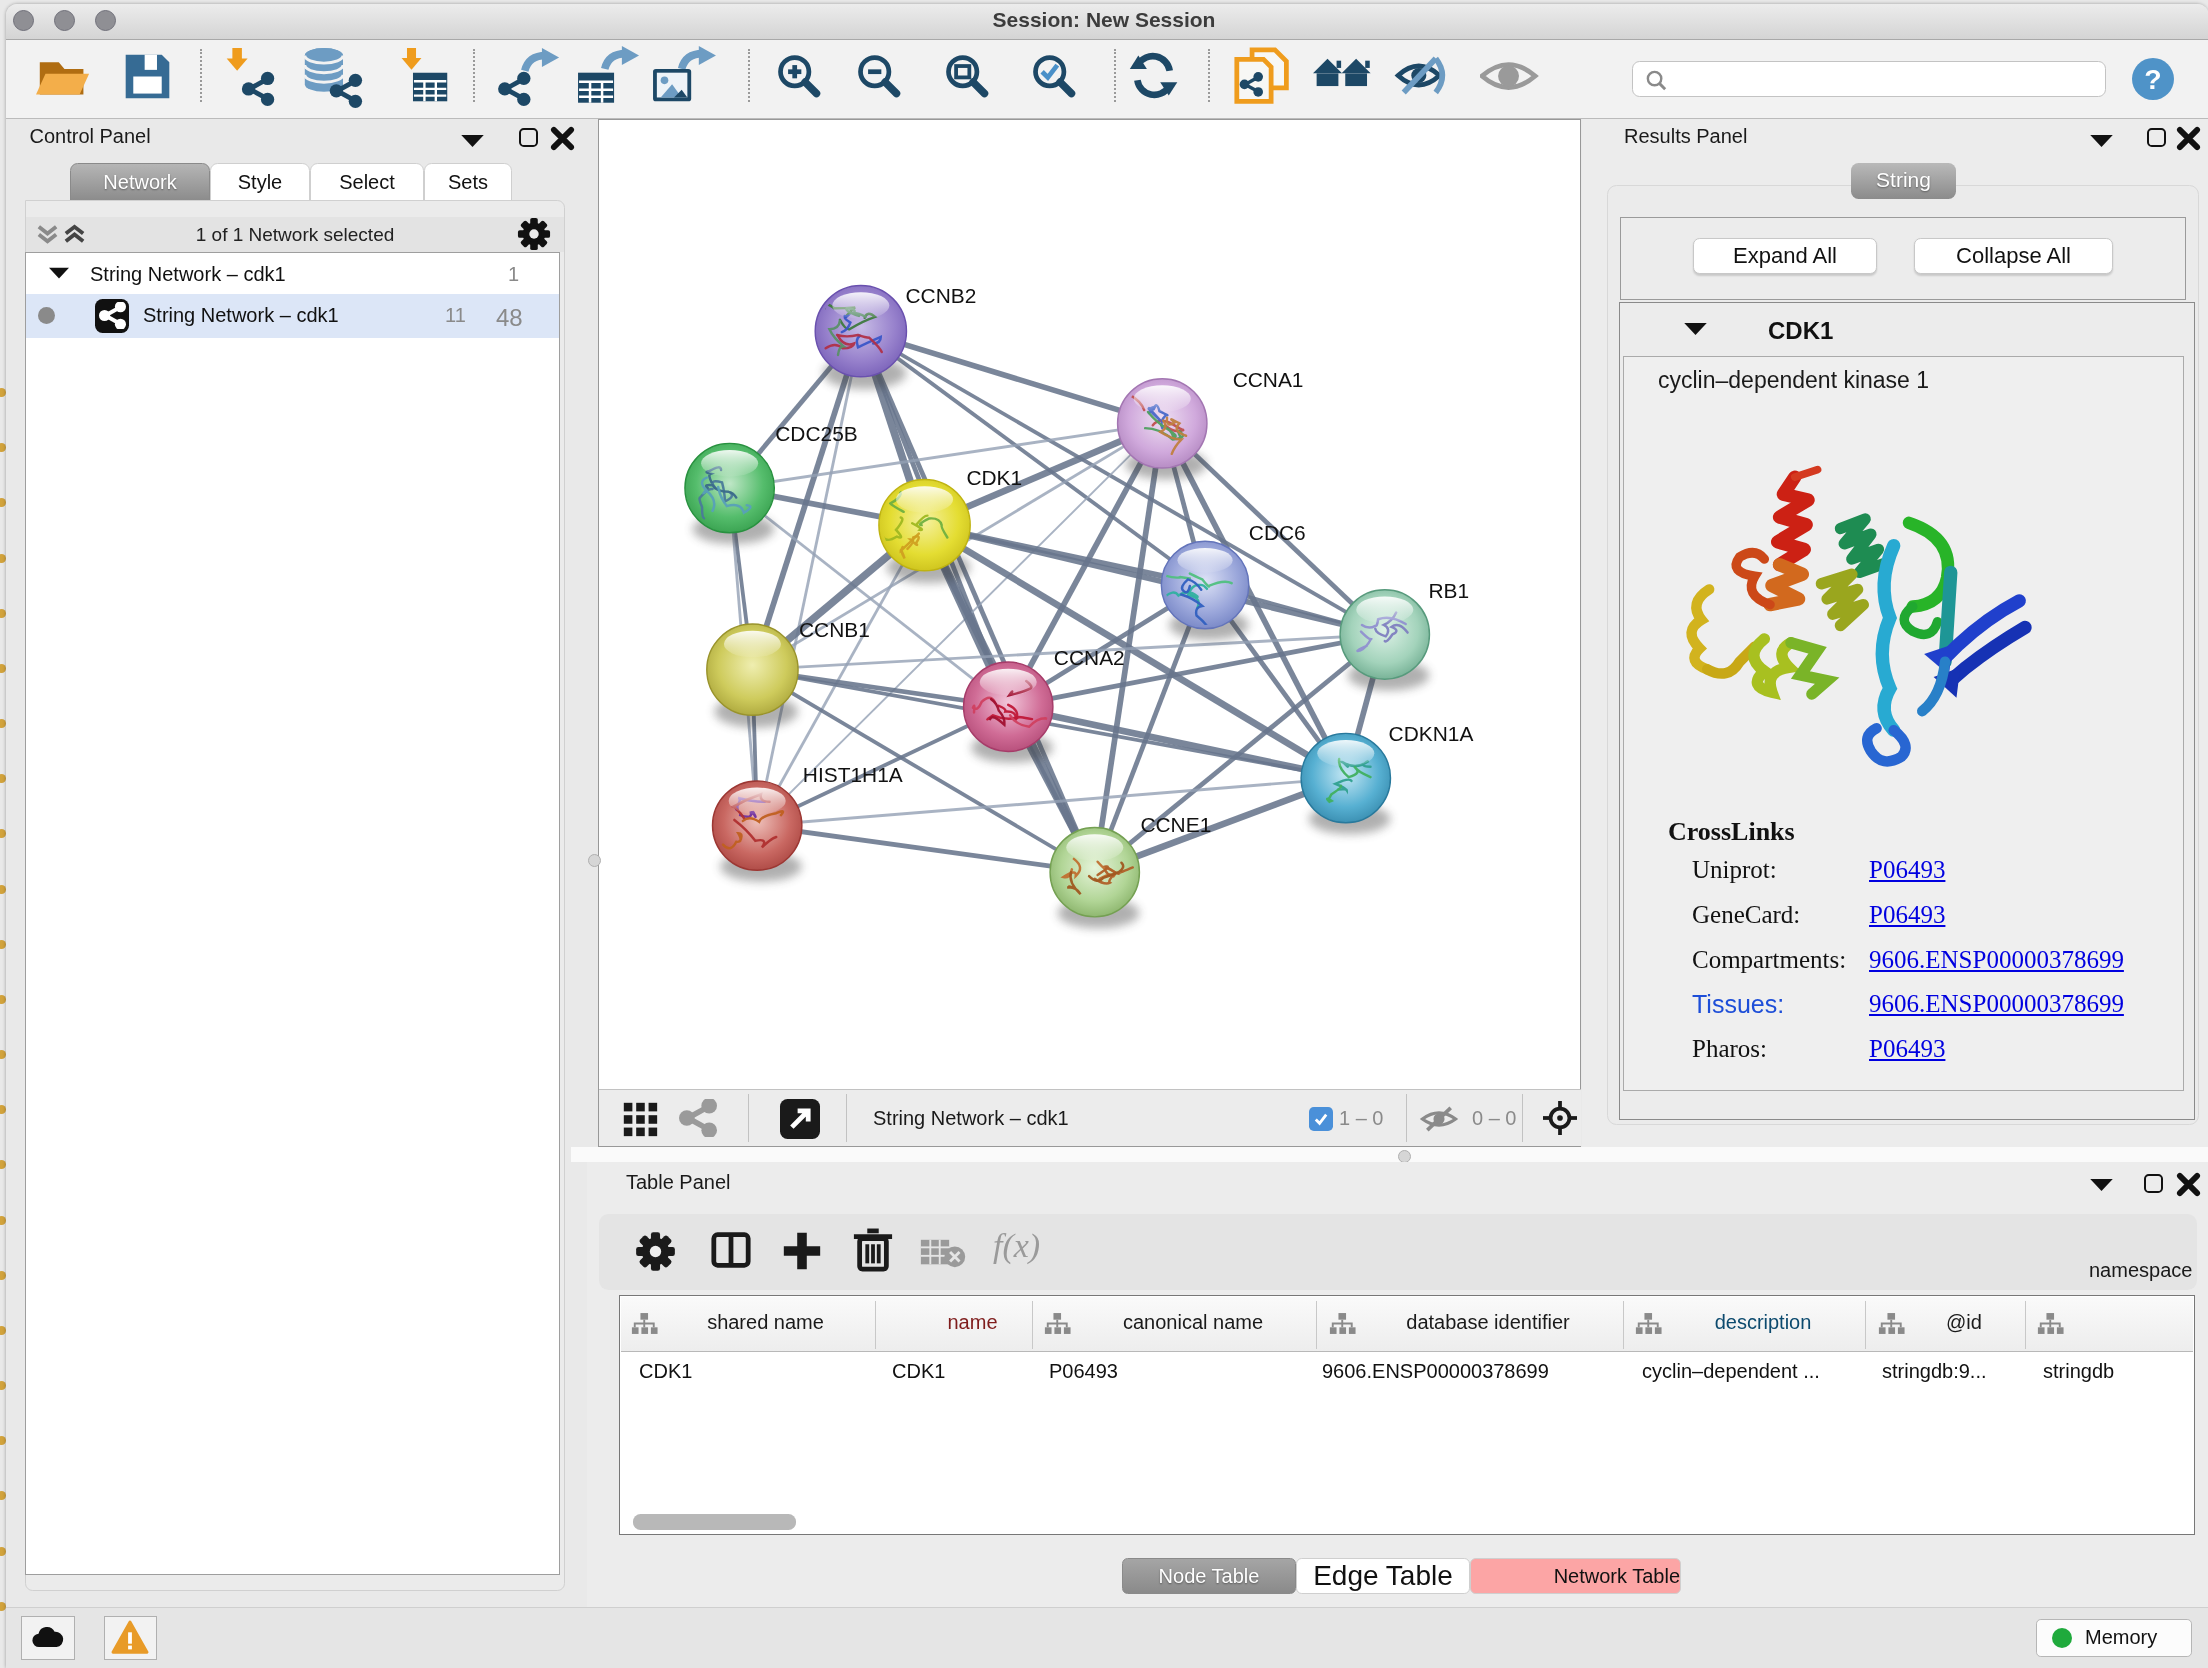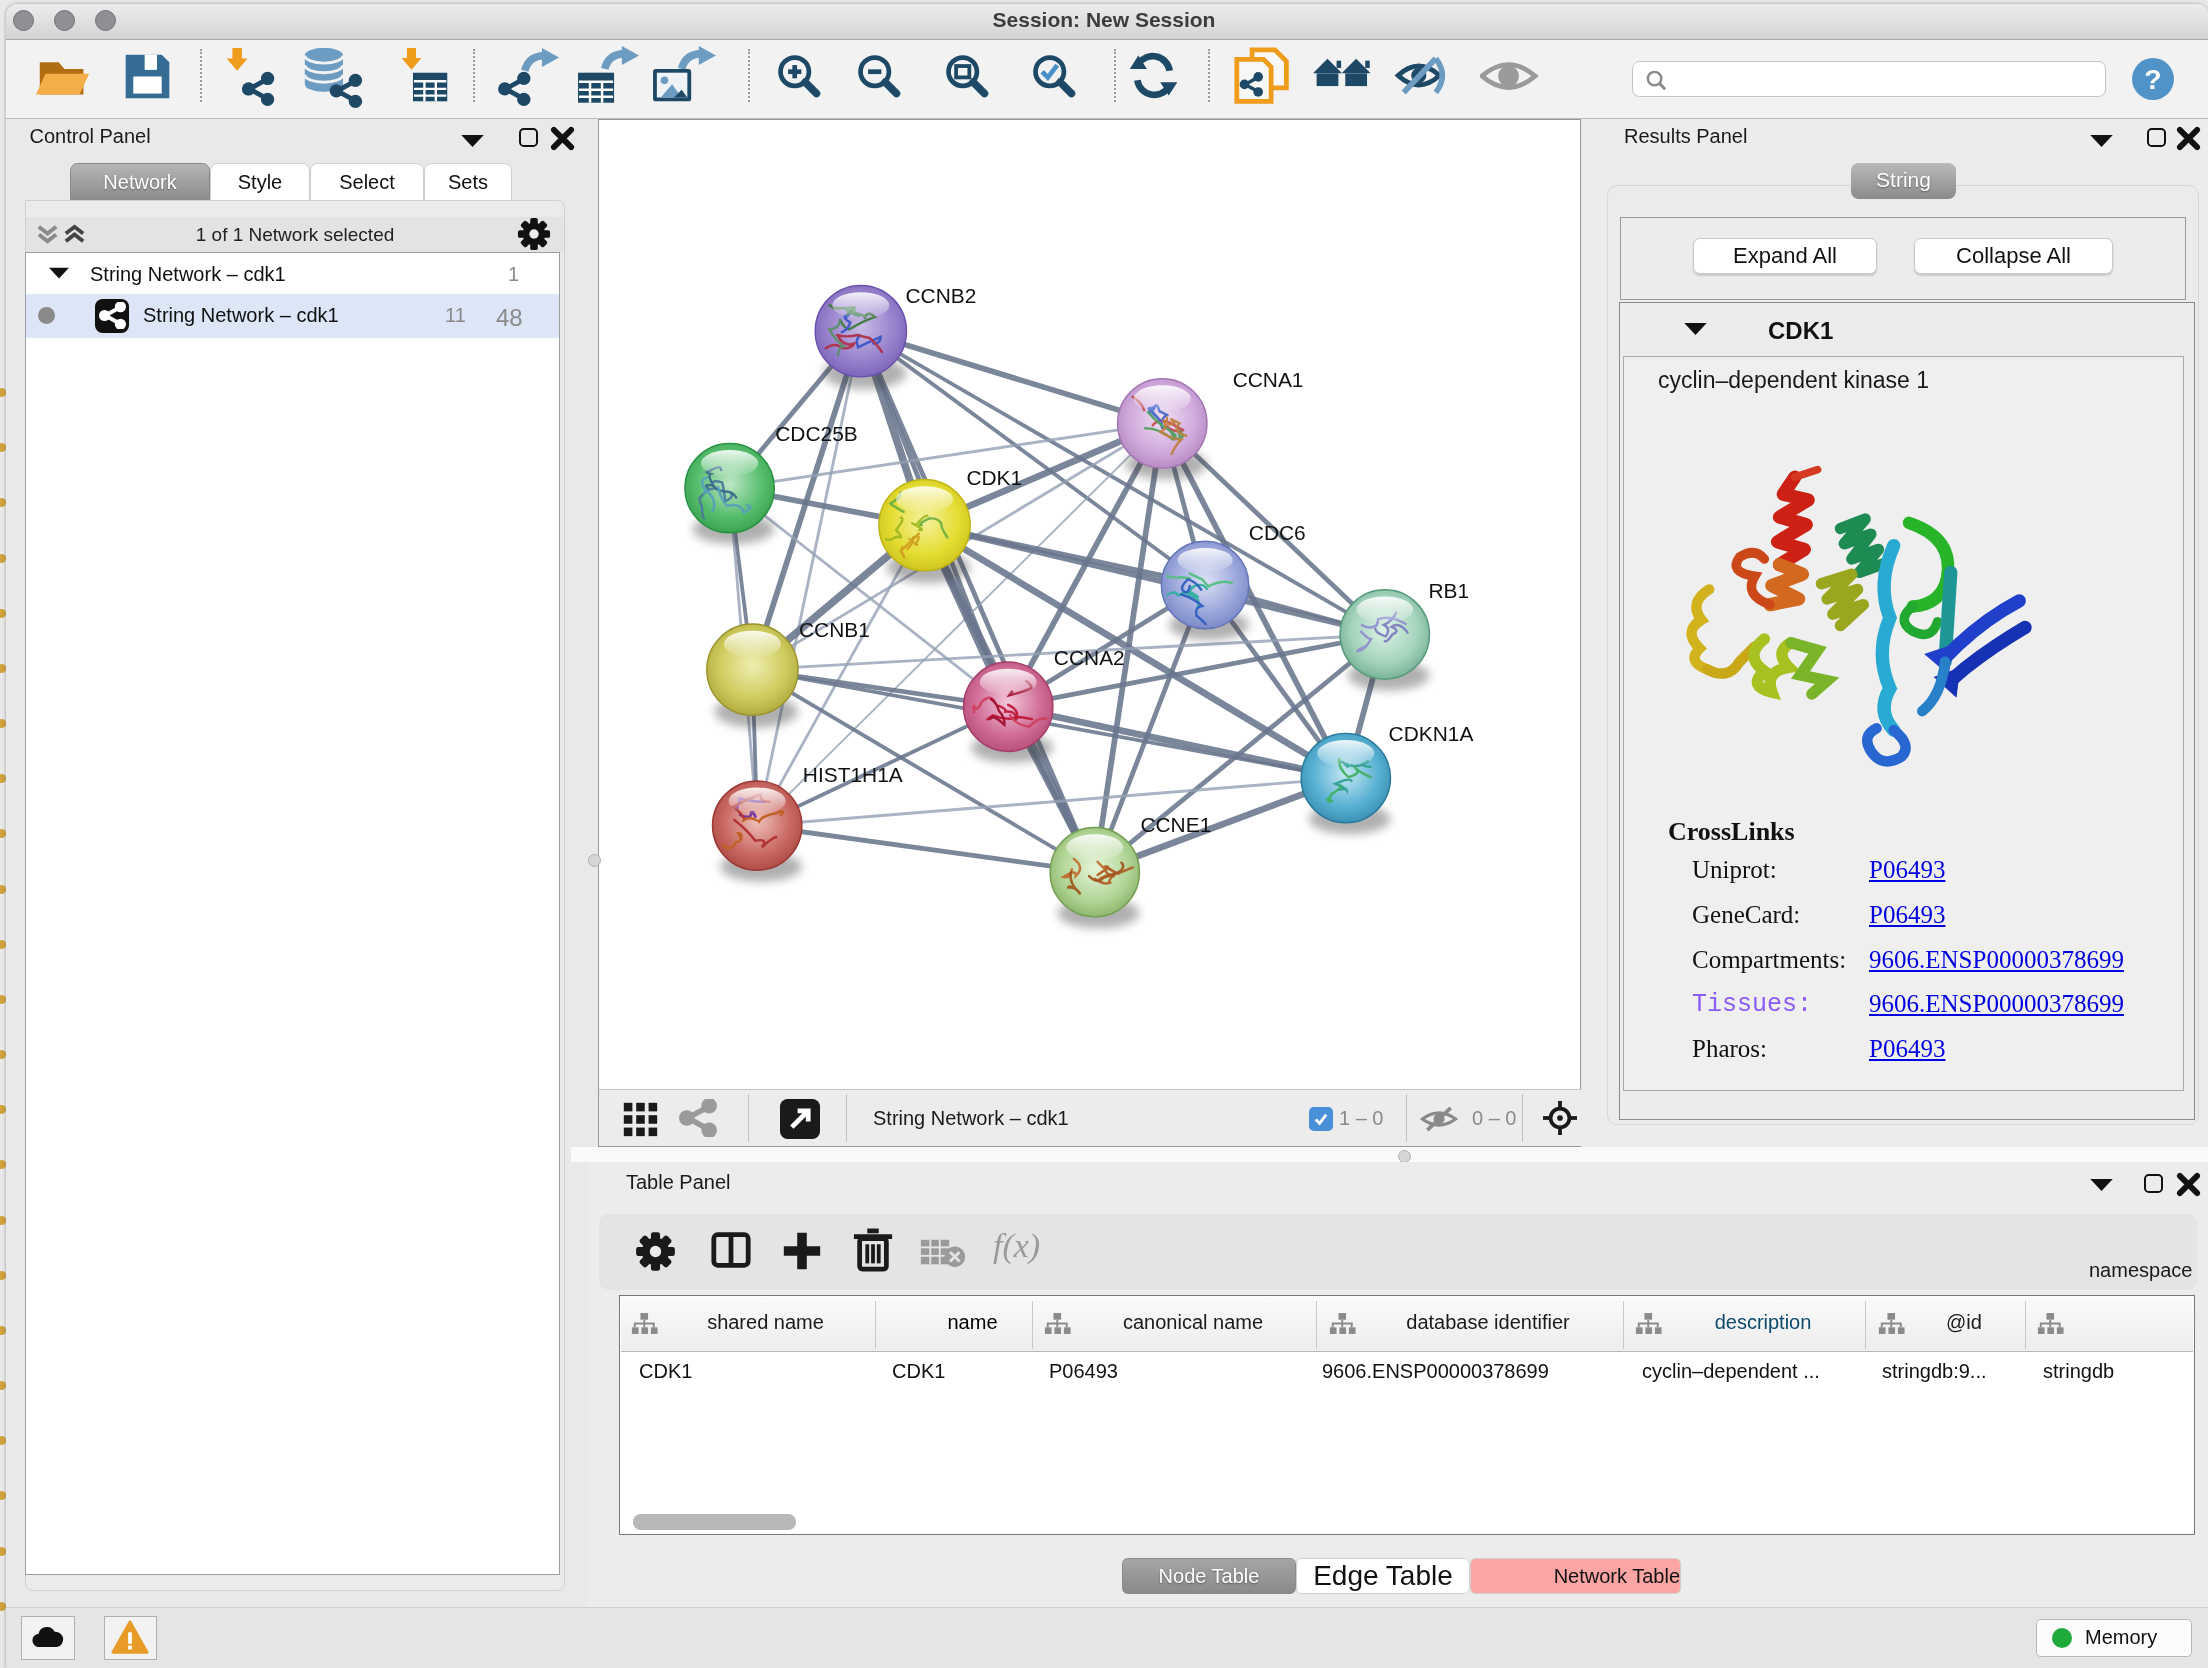--- a/index.html
+++ b/index.html
@@ -654,21 +654,21 @@
       <path d="M232,284 Q252,300 240,312 Q220,324 208,306 Q198,290 214,282" stroke="#2866d2" stroke-width="11"></path>
       <path d="M286,212 Q282,248 262,264" stroke="#2880c8" stroke-width="11"></path>
     </svg>
     <div class="abs" style="left:44px;top:460px;font-family:'Liberation Serif',serif;font-size:26px;font-weight:bold;color:#111">CrossLinks</div>
     <div class="abs" style="left:68px;top:499px;font-family:'Liberation Serif',serif;font-size:25px;color:#111">Uniprot:</div>
     <div class="abs" style="left:245px;top:499px;font-family:'Liberation Serif',serif;font-size:25px;color:#0000e0;text-decoration:underline">P06493</div>
     <div class="abs" style="left:68px;top:544px;font-family:'Liberation Serif',serif;font-size:25px;color:#111">GeneCard:</div>
     <div class="abs" style="left:245px;top:544px;font-family:'Liberation Serif',serif;font-size:25px;color:#0000e0;text-decoration:underline">P06493</div>
     <div class="abs" style="left:68px;top:589px;font-family:'Liberation Serif',serif;font-size:25px;color:#111">Compartments:</div>
     <div class="abs" style="left:245px;top:589px;font-family:'Liberation Serif',serif;font-size:25px;color:#0000e0;text-decoration:underline">9606.ENSP00000378699</div>
-    <div class="abs" style="left:68px;top:633px;font-family:Liberation Mono, monospace;font-size:25px;color:#8b5cf6">Tissues:</div>
+    <div class="abs" style="left:68px;top:633px;font-family:Liberation Sans, sans-serif;font-size:25px;color:#1d4ed8">Tissues:</div>
     <div class="abs" style="left:245px;top:633px;font-family:'Liberation Serif',serif;font-size:25px;color:#0000e0;text-decoration:underline">9606.ENSP00000378699</div>
     <div class="abs" style="left:68px;top:678px;font-family:'Liberation Serif',serif;font-size:25px;color:#111">Pharos:</div>
     <div class="abs" style="left:245px;top:678px;font-family:'Liberation Serif',serif;font-size:25px;color:#0000e0;text-decoration:underline">P06493</div>
   </div>
 <div class="abs" style="left:587px;top:1162px;width:1622px;height:1669px;background:#ececec"></div>
 <div class="abs" style="left:626px;top:1171px;font-size:20px;color:#1a1a1a">Table Panel</div>
 <svg style="position:absolute;left:2089px;top:1177px" width="25" height="15" viewBox="0 0 26 16">
     <polygon points="1,2 25,2 13,15" fill="#111"></polygon>
   </svg>
 <div style="position:absolute;left:2144px;top:1174px;width:19px;height:19px;border:2.9px solid #111;border-radius:4.8px"></div>
@@ -721,21 +721,21 @@
 <div class="abs" style="left:621px;top:1297px;width:1572px;height:55px;background:linear-gradient(#fafafa,#ededed);border-bottom:1px solid #b8b8b8"></div>
 <div class="abs" style="left:656px;top:1311px;width:219px;text-align:center;font-size:20px;color:#1a1a1a">shared name</div>
 <div class="abs" style="left:630px;top:1311px"><svg width="28.5" height="25" viewBox="0 0 30 26">
       <rect x="11" y="2" width="8" height="7" fill="#8a8a8a"></rect>
       <rect x="2" y="17" width="7" height="7" fill="#8a8a8a"></rect>
       <rect x="12" y="17" width="7" height="7" fill="#8a8a8a"></rect>
       <rect x="22" y="17" width="7" height="7" fill="#8a8a8a"></rect>
       <path d="M15,9 L15,13 M5,17 L5,13 L25,13 L25,17 M15,13 L15,17" stroke="#8a8a8a" stroke-width="2" fill="none"></path>
     </svg></div>
 <div class="abs" style="left:875px;top:1301px;height:48px;border-left:1px solid #c8c8c8"></div>
-<div class="abs" style="left:913px;top:1311px;width:119px;text-align:center;font-size:20px;color:#000000">name</div>
+<div class="abs" style="left:913px;top:1311px;width:119px;text-align:center;font-size:20px;color:#7f1d1d">name</div>
 <div class="abs" style="left:1032px;top:1301px;height:48px;border-left:1px solid #c8c8c8"></div>
 <div class="abs" style="left:1070px;top:1311px;width:246px;text-align:center;font-size:20px;color:#1a1a1a">canonical name</div>
 <div class="abs" style="left:1043px;top:1311px"><svg width="28.5" height="25" viewBox="0 0 30 26">
       <rect x="11" y="2" width="8" height="7" fill="#8a8a8a"></rect>
       <rect x="2" y="17" width="7" height="7" fill="#8a8a8a"></rect>
       <rect x="12" y="17" width="7" height="7" fill="#8a8a8a"></rect>
       <rect x="22" y="17" width="7" height="7" fill="#8a8a8a"></rect>
       <path d="M15,9 L15,13 M5,17 L5,13 L25,13 L25,17 M15,13 L15,17" stroke="#8a8a8a" stroke-width="2" fill="none"></path>
     </svg></div>
 <div class="abs" style="left:1316px;top:1301px;height:48px;border-left:1px solid #c8c8c8"></div>

